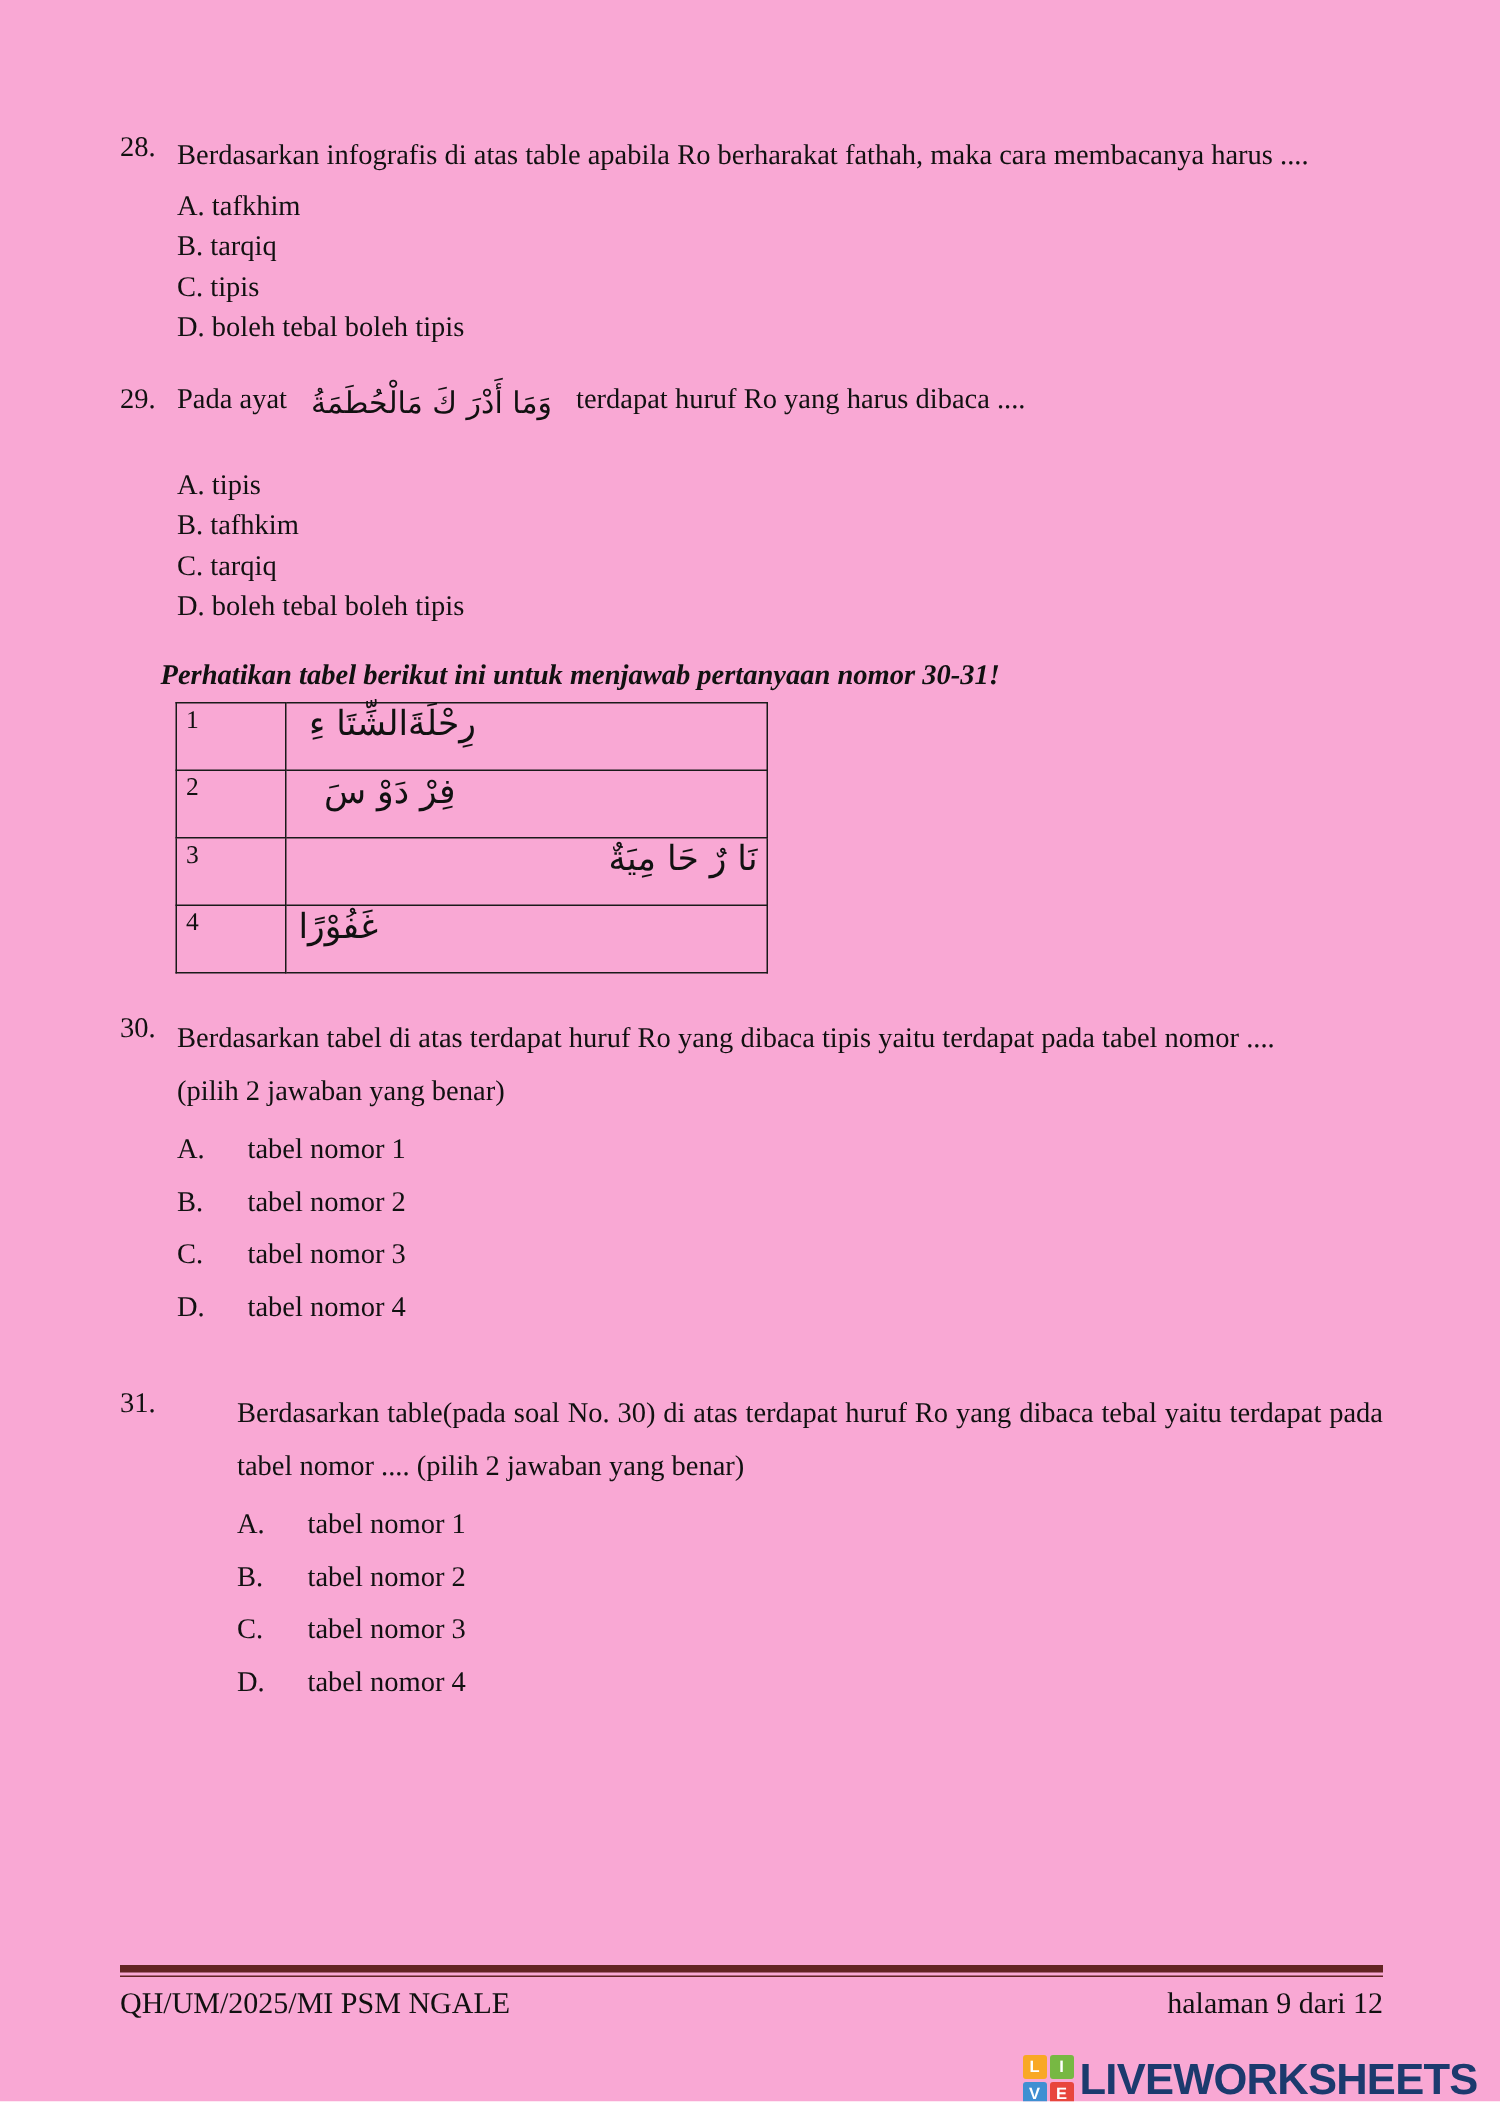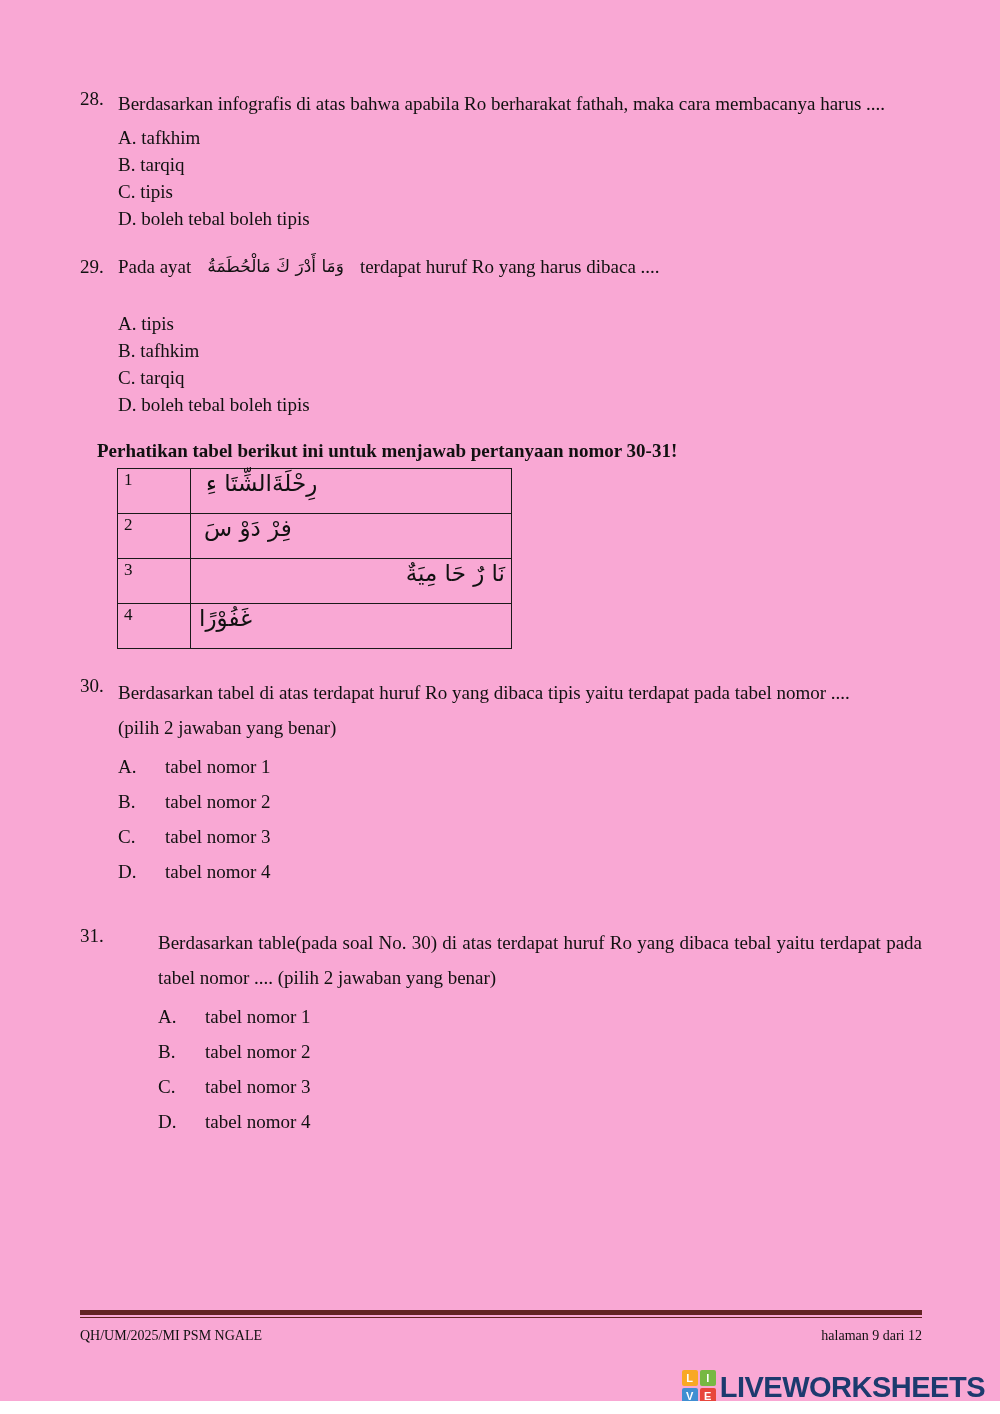--- a/index.html
+++ b/index.html
@@ -21,67 +21,68 @@
   .qtext{text-align:justify;line-height:32px;}
   .qtext-wide{text-align:justify;line-height:35px;}
   .opts{margin-top:4px;}
   .opt{line-height:27px;}
   .opts-wide .opt{line-height:35px;}
   .opt .letter{display:inline-block;}
   .opts-wide .opt .letter{width:47px;}
   .q29line{display:flex;align-items:flex-start;min-height:46px;}
   .arabic{
     font-family:"DejaVu Sans", sans-serif;
-    font-size:17px;
+    font-size:20px;
     direction:rtl;
     unicode-bidi:isolate;
     margin:0 16px;
     white-space:nowrap;
   }
   #q29 .opts{margin-top:8px;}
   #q29{margin-top:24px;}
   #q30{margin-top:26px;}
   #q31{margin-top:36px;gap:40px;}
   .subtext{line-height:35px;}
 
   
   .table-heading{
     margin-top:20px;
-    margin-left:17px;
+    margin-left:27px;
     font-weight:bold;
     line-height:26px;
+    font-style:italic;
   }
   table.ro-table{
     margin-top:4px;
     margin-left:37px;
     border-collapse:collapse;
     width:395px;
   }
   table.ro-table td{
     border:1.5px solid #1a1a1a;
     height:42px;
     vertical-align:top;
     padding:1px 6px;
   }
   td.cell-num{width:60px;font-size:17px;padding-left:12px;padding-top:3px;}
   td.cell-ar{vertical-align:middle;}
   td.cell-ar .arabic{font-size:23px;margin:0;}
   tr.row-1 td.cell-ar{padding-left:15px;}
-  tr.row-2 td.cell-ar{padding-left:13px;}
+  tr.row-2 td.cell-ar{padding-left:25px;}
   tr.row-3 td.cell-ar{padding-left:83px;text-align:right;}
   tr.row-4 td.cell-ar{padding-left:8px;}
 
   
   .footer-rule{position:absolute;left:80px;right:78px;top:1310px;}
   .rule-thick{height:5px;background:#632423;}
   .rule-thin{height:1px;background:#632423;margin-top:2px;}
   .footer-text{
     position:absolute;left:80px;right:78px;top:1322px;
     display:flex;justify-content:space-between;
-    font-size:14px;line-height:28px;
+    font-size:20px;line-height:28px;
   }
 
   
   .lw-logo{
     position:absolute;top:1370px;right:15px;
     display:flex;align-items:center;gap:4px;
     text-decoration:none;
   }
   .lw-squares{
     display:grid;
@@ -104,21 +105,21 @@
 </style>
 </head>
 <body>
 
 <div class="page">
   <div class="content">
 
     <div class="q" id="q28">
       <div class="qnum">28.</div>
       <div class="qbody">
-        <div class="qtext">Berdasarkan infografis di atas bahwa apabila  Ro berharakat fathah, maka cara membacanya harus ....</div>
+        <div class="qtext">Berdasarkan infografis di atas table apabila  Ro berharakat fathah, maka cara membacanya harus ....</div>
         <div class="opts">
           <div class="opt"><span class="letter">A.</span> <span>tafkhim</span></div>
           <div class="opt"><span class="letter">B.</span> <span>tarqiq</span></div>
           <div class="opt"><span class="letter">C.</span> <span>tipis</span></div>
           <div class="opt"><span class="letter">D.</span> <span>boleh tebal boleh tipis</span></div>
         </div>
       </div>
     </div>
 
     <div class="q" id="q29">

